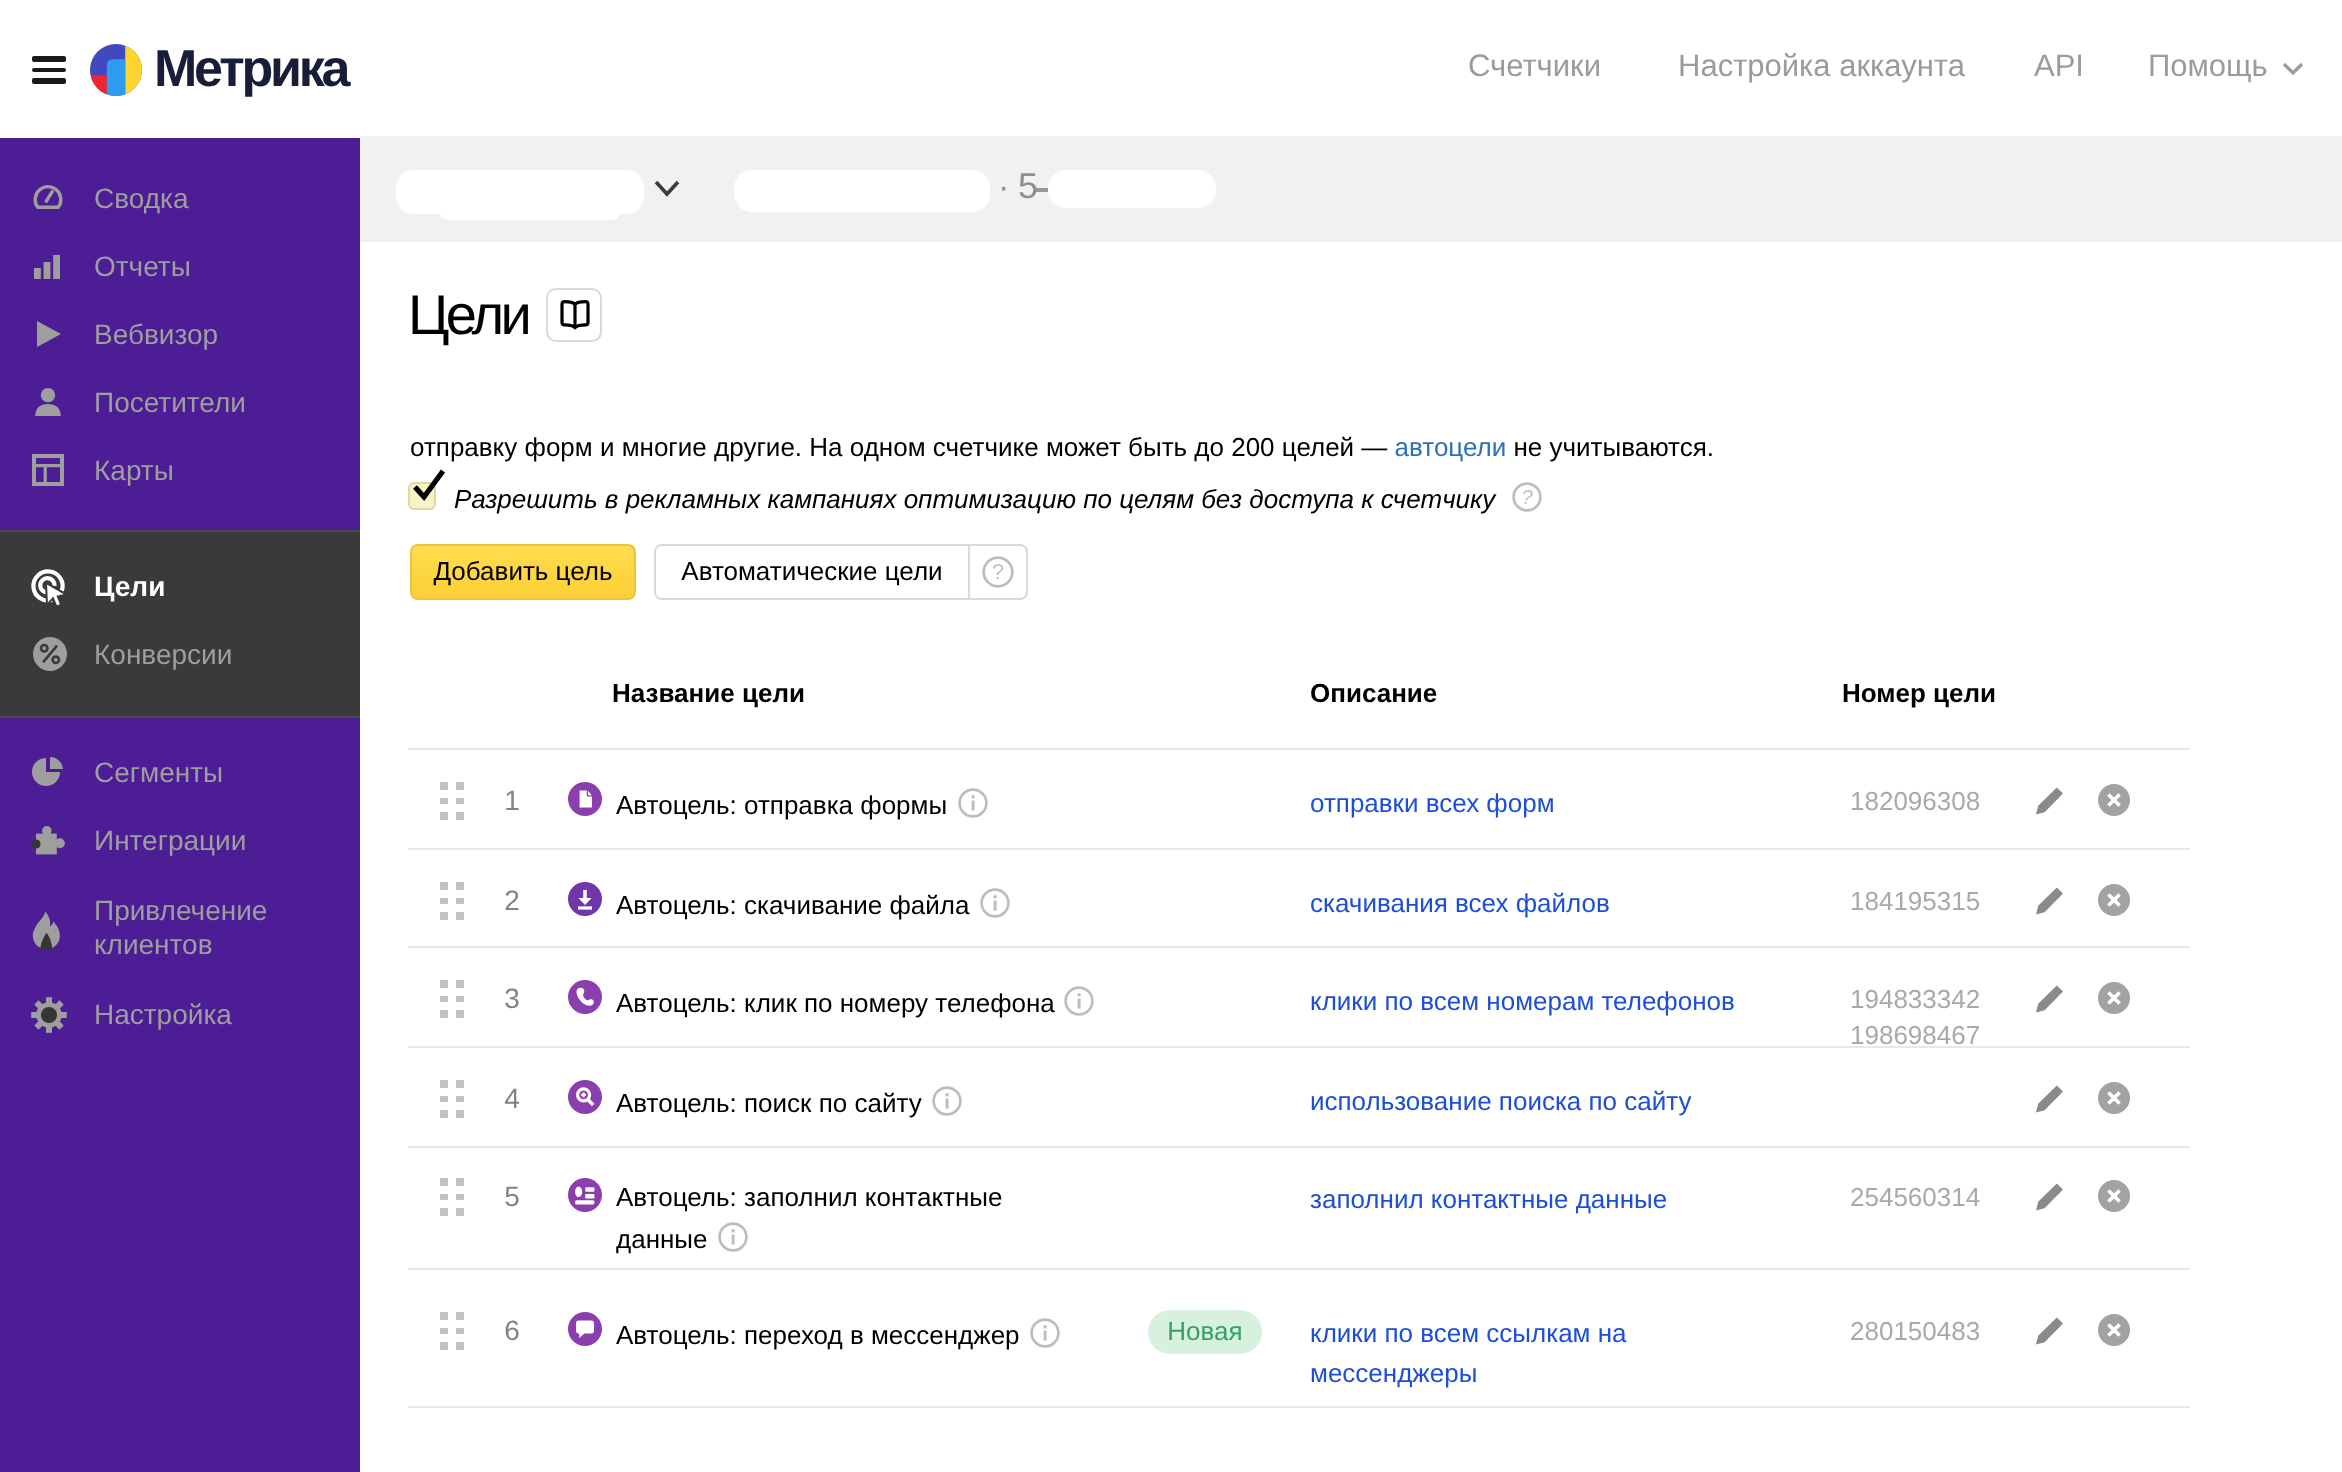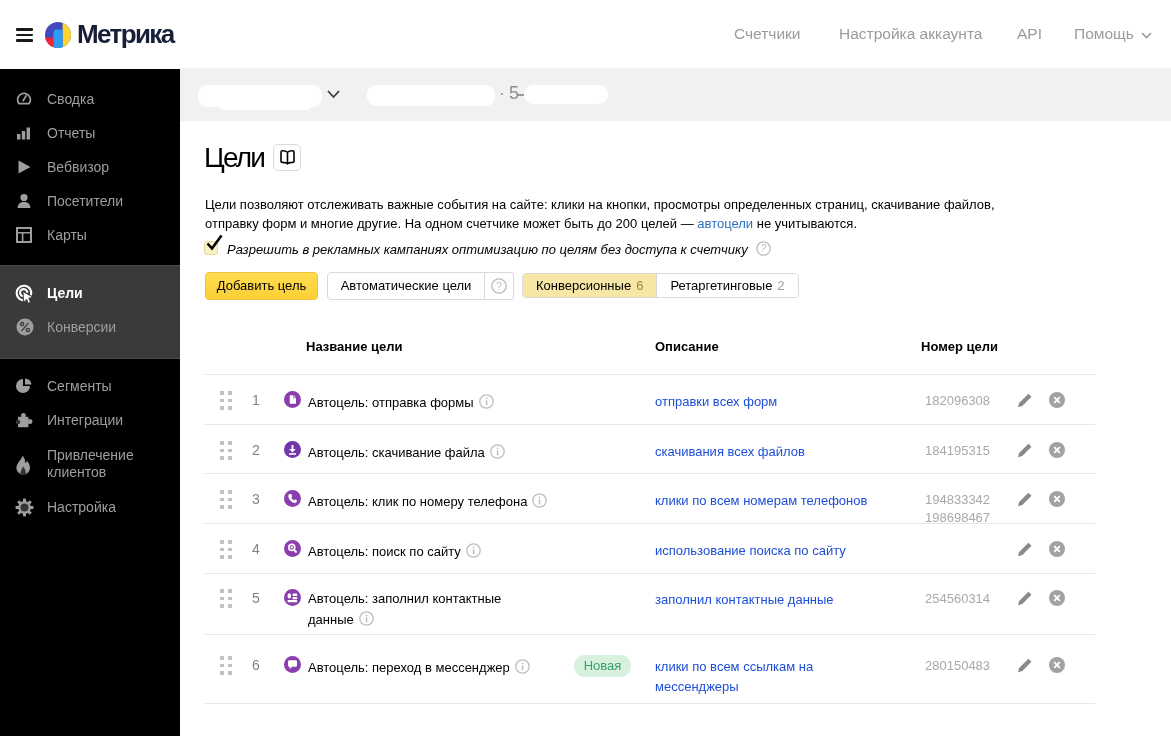--- a/index.html
+++ b/index.html
@@ -10,21 +10,21 @@
 
   
   #header { position:absolute; left:0; top:0; width:1029px; height:68px; background:#fff; }
   #burger { position:absolute; left:16px; top:28px; width:17px; height:16px; }
   #burger i { position:absolute; left:0; width:16.5px; height:2.6px; background:#1a1a1a; border-radius:1px; }
   #logo-circle { position:absolute; left:45px; top:22px; }
   #logo-text { position:absolute; left:77px; top:19px; font-size:26px; line-height:30px; font-weight:bold; color:#181d38; letter-spacing:-1.6px; }
   .topnav { position:absolute; top:25px; font-size:15.5px; color:#9b9b9b; white-space:nowrap; }
 
   
-  #sidebar { position:absolute; left:0; top:69px; width:180px; height:667px; background:#000000; }
+  #sidebar { position:absolute; left:0; top:69px; width:180px; height:667px; background:#4c1d95; }
   .sep { position:absolute; left:0; width:180px; height:1px; background:#4c4c4c; }
   .sb-item { position:absolute; left:0; width:181px; color:#9e9e9e; font-size:14px; }
   .sb-item .txt { position:absolute; left:47px; top:-8px; line-height:16px; white-space:nowrap; }
   .sb-item svg { position:absolute; left:15px; top:-9px; }
   .sb-item.active { color:#ffffff; }
 
   
   #graybar { position:absolute; left:180px; top:68px; width:991px; height:53px; background:#f2f1ef; }
   .blob { position:absolute; background:#fff; border-radius:9px; }
 
@@ -213,21 +213,20 @@
     <div style="position:absolute; left:338px; top:26px; width:8px; height:2px; background:#9a9a9a;"></div>
     <div class="blob" style="left:344px; top:17px; width:84px; height:19px;"></div>
   </div>
 
   <div id="title">Цели</div>
   <div id="bookbtn">
     <svg width="17" height="15" viewBox="0 0 17 15">
       <path d="M8.5 2.2 C7.3 0.9 5.6 0.8 3.3 0.8 Q2 0.8 2 2.2 L2 11.2 Q2 12.4 3.3 12.4 C5.6 12.4 7.3 12.6 8.5 13.8 C9.7 12.6 11.4 12.4 13.7 12.4 Q15 12.4 15 11.2 L15 2.2 Q15 0.8 13.7 0.8 C11.4 0.8 9.7 0.9 8.5 2.2 Z M8.5 2.2 L8.5 13.8" fill="none" stroke="#000" stroke-width="1.6"></path>
     </svg>
   </div>
-  <div class="para" style="top:195px">Цели позволяют отслеживать важные события на сайте: клики на кнопки, просмотры определенных страниц, скачивание файлов,</div>
   <div class="para" style="top:214px">отправку форм и многие другие. На одном счетчике может быть до 200 целей — <a href="#">автоцели</a> не учитываются.</div>
 
   <div id="chkrow">
     <div id="chkbox"></div>
     <svg id="chkmark" width="17" height="18" viewBox="0 0 17 18">
         <path d="M1.5 9.5 L6 14.5 L15.5 1.5" stroke="#000" stroke-width="2.6" fill="none"></path>
       </svg>
     <div id="chklabel">Разрешить в рекламных кампаниях оптимизацию по целям без доступа к счетчику
       <svg class="info" width="15" height="15" viewBox="0 0 15 15">
           <circle cx="7.5" cy="7.5" r="6.7" fill="none" stroke="#bdbdbd" stroke-width="1.3"></circle>
@@ -236,24 +235,20 @@
     </div>
   </div>
 
   <div class="btn" id="btn-add">Добавить цель</div>
   <div class="btn" id="btn-auto">Автоматические цели</div>
   <div class="btn" id="btn-q">
     <svg width="16" height="16" viewBox="0 0 15 15" style="margin-top:5px">
         <circle cx="7.5" cy="7.5" r="6.7" fill="none" stroke="#bdbdbd" stroke-width="1.3"></circle>
         <text x="7.5" y="11" font-size="10" fill="#bdbdbd" text-anchor="middle" font-family="Liberation Sans">?</text>
       </svg>
-  </div>
-  <div id="tabs">
-    <div class="tab" id="tab1">Конверсионные<span class="cnt">6</span></div>
-    <div class="tab" id="tab2">Ретаргетинговые<span class="cnt">2</span></div>
   </div>
 
   <div class="th" style="left:306px">Название цели</div>
   <div class="th" style="left:655px">Описание</div>
   <div class="th" style="left:921px">Номер цели</div>
 
   <div id="tablerows">
     <div class="rowline" style="top:374px"></div>
     <div class="rowline" style="top:424px"></div>
     <div class="rowline" style="top:473px"></div>

